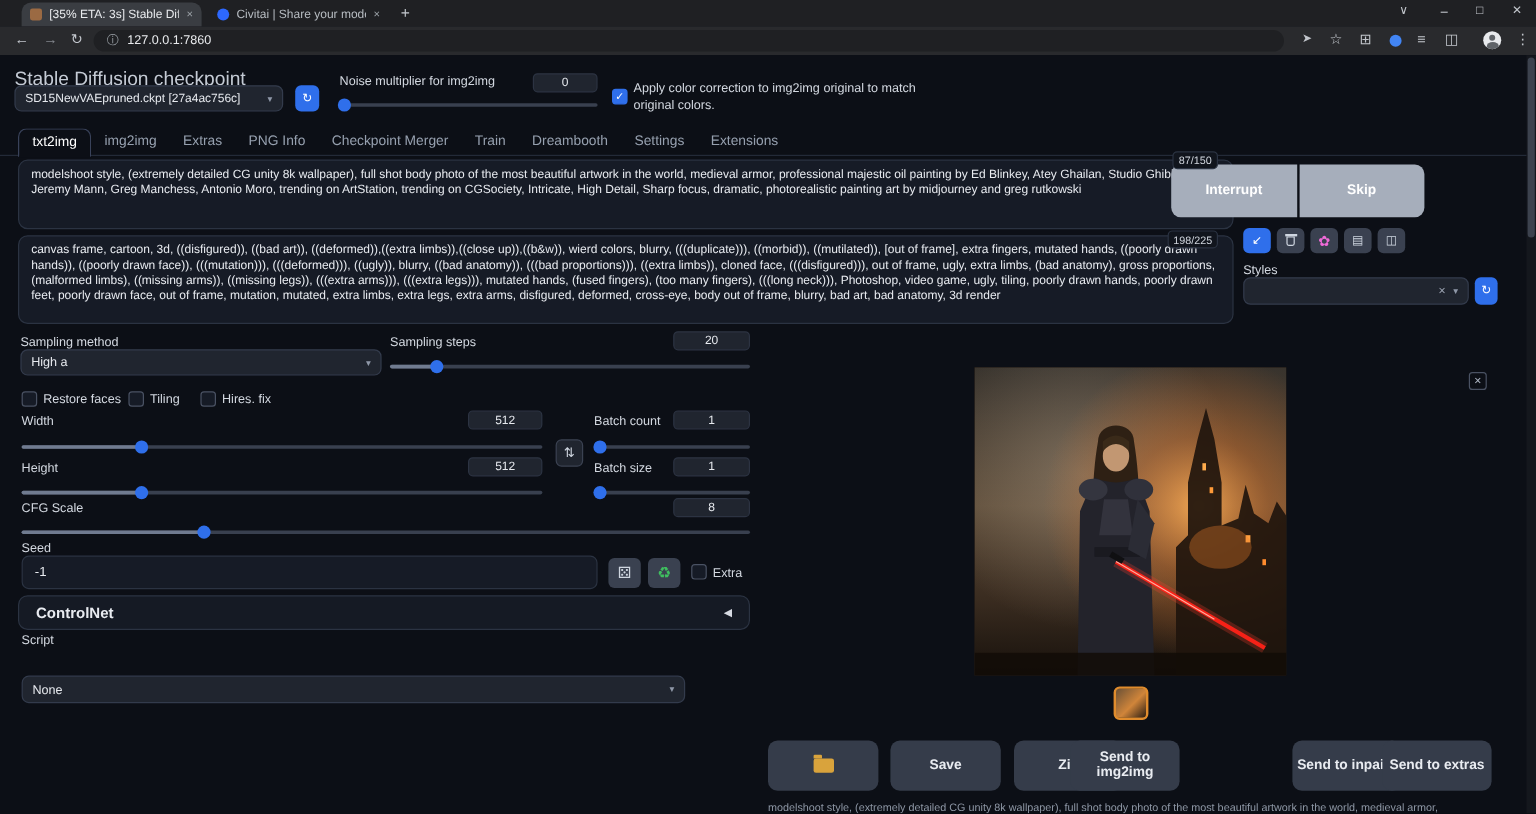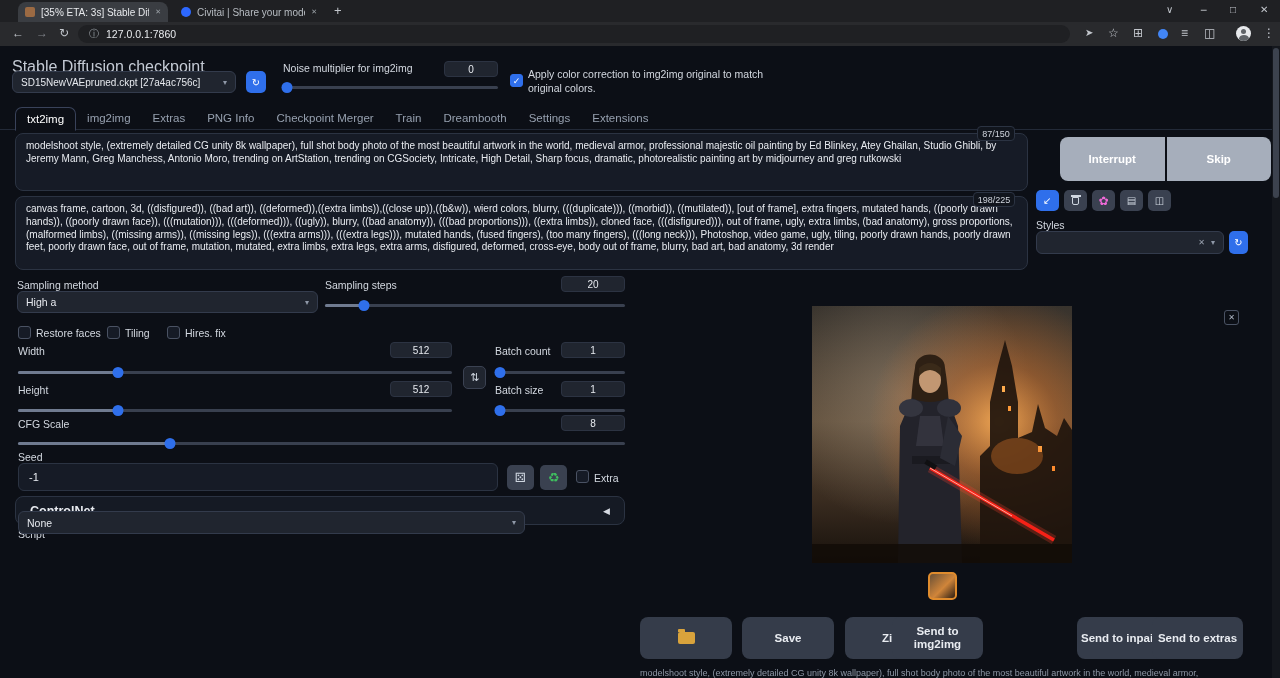--- a/index.html
+++ b/index.html
@@ -146,21 +146,21 @@
       <span class="ptab">Settings</span>
       <span class="ptab">Extensions</span>
     </div>
 
     <div class="cnt" style="left:977px;top:80px;width:38px;height:15px">87/150</div>
     <div class="ta" style="left:15px;top:87px;width:1013px;height:58px">modelshoot style, (extremely detailed CG unity 8k wallpaper), full shot body photo of the most beautiful artwork in the world, medieval armor, professional majestic oil painting by Ed Blinkey, Atey Ghailan, Studio Ghibli, by Jeremy Mann, Greg Manchess, Antonio Moro, trending on ArtStation, trending on CGSociety, Intricate, High Detail, Sharp focus, dramatic, photorealistic painting art by midjourney and greg rutkowski</div>
 
     <div class="cnt" style="left:973px;top:146px;width:42px;height:15px">198/225</div>
     <div class="ta" style="left:15px;top:150px;width:1013px;height:74px">canvas frame, cartoon, 3d, ((disfigured)), ((bad art)), ((deformed)),((extra limbs)),((close up)),((b&amp;w)), wierd colors, blurry, (((duplicate))), ((morbid)), ((mutilated)), [out of frame], extra fingers, mutated hands, ((poorly drawn hands)), ((poorly drawn face)), (((mutation))), (((deformed))), ((ugly)), blurry, ((bad anatomy)), (((bad proportions))), ((extra limbs)), cloned face, (((disfigured))), out of frame, ugly, extra limbs, (bad anatomy), gross proportions, (malformed limbs), ((missing arms)), ((missing legs)), (((extra arms))), (((extra legs))), mutated hands, (fused fingers), (too many fingers), (((long neck))), Photoshop, video game, ugly, tiling, poorly drawn hands, poorly drawn feet, poorly drawn face, out of frame, mutation, mutated, extra limbs, extra legs, extra arms, disfigured, deformed, cross-eye, body out of frame, blurry, bad art, bad anatomy, 3d render</div>
 
-    <div class="isk" style="left:1060px;top:91px;width:211px;height:44px">
+    <div class="isk" style="left:976px;top:91px;width:211px;height:44px">
       <div>Interrupt</div>
       <div>Skip</div>
     </div>
 
     <div class="tbtn blue" style="left:1036px;top:144px;width:23px;height:21px">
       <span>↙</span>
     </div>
     <div class="tbtn" style="left:1064px;top:144px;width:23px;height:21px">
       <span class="trashic"></span>
     </div>
@@ -259,21 +259,21 @@
     </div>
     <div class="cb" style="left:576px;top:424px"></div>
     <span class="lbl" style="left:594px;top:426px">Extra</span>
 
     <div class="acc" style="left:15px;top:450px;width:610px;height:29px">
       <span>ControlNet</span>
       <span class="arrow">◀</span>
     </div>
 
     <span class="lbl" style="left:18px;top:482px">Script</span>
-    <div class="dd" style="left:18px;top:465px;width:507px;height:23px">
+    <div class="dd" style="left:18px;top:517px;width:553px;height:23px">
       <span class="val">None</span>
       <span class="chev">▾</span>
     </div>
 
 
     <div class="gclose" style="left:1224px;top:264px">
       <span>✕</span>
     </div>
 
     <div class="artwork" style="left:812px;top:260px;width:260px;height:257px">

